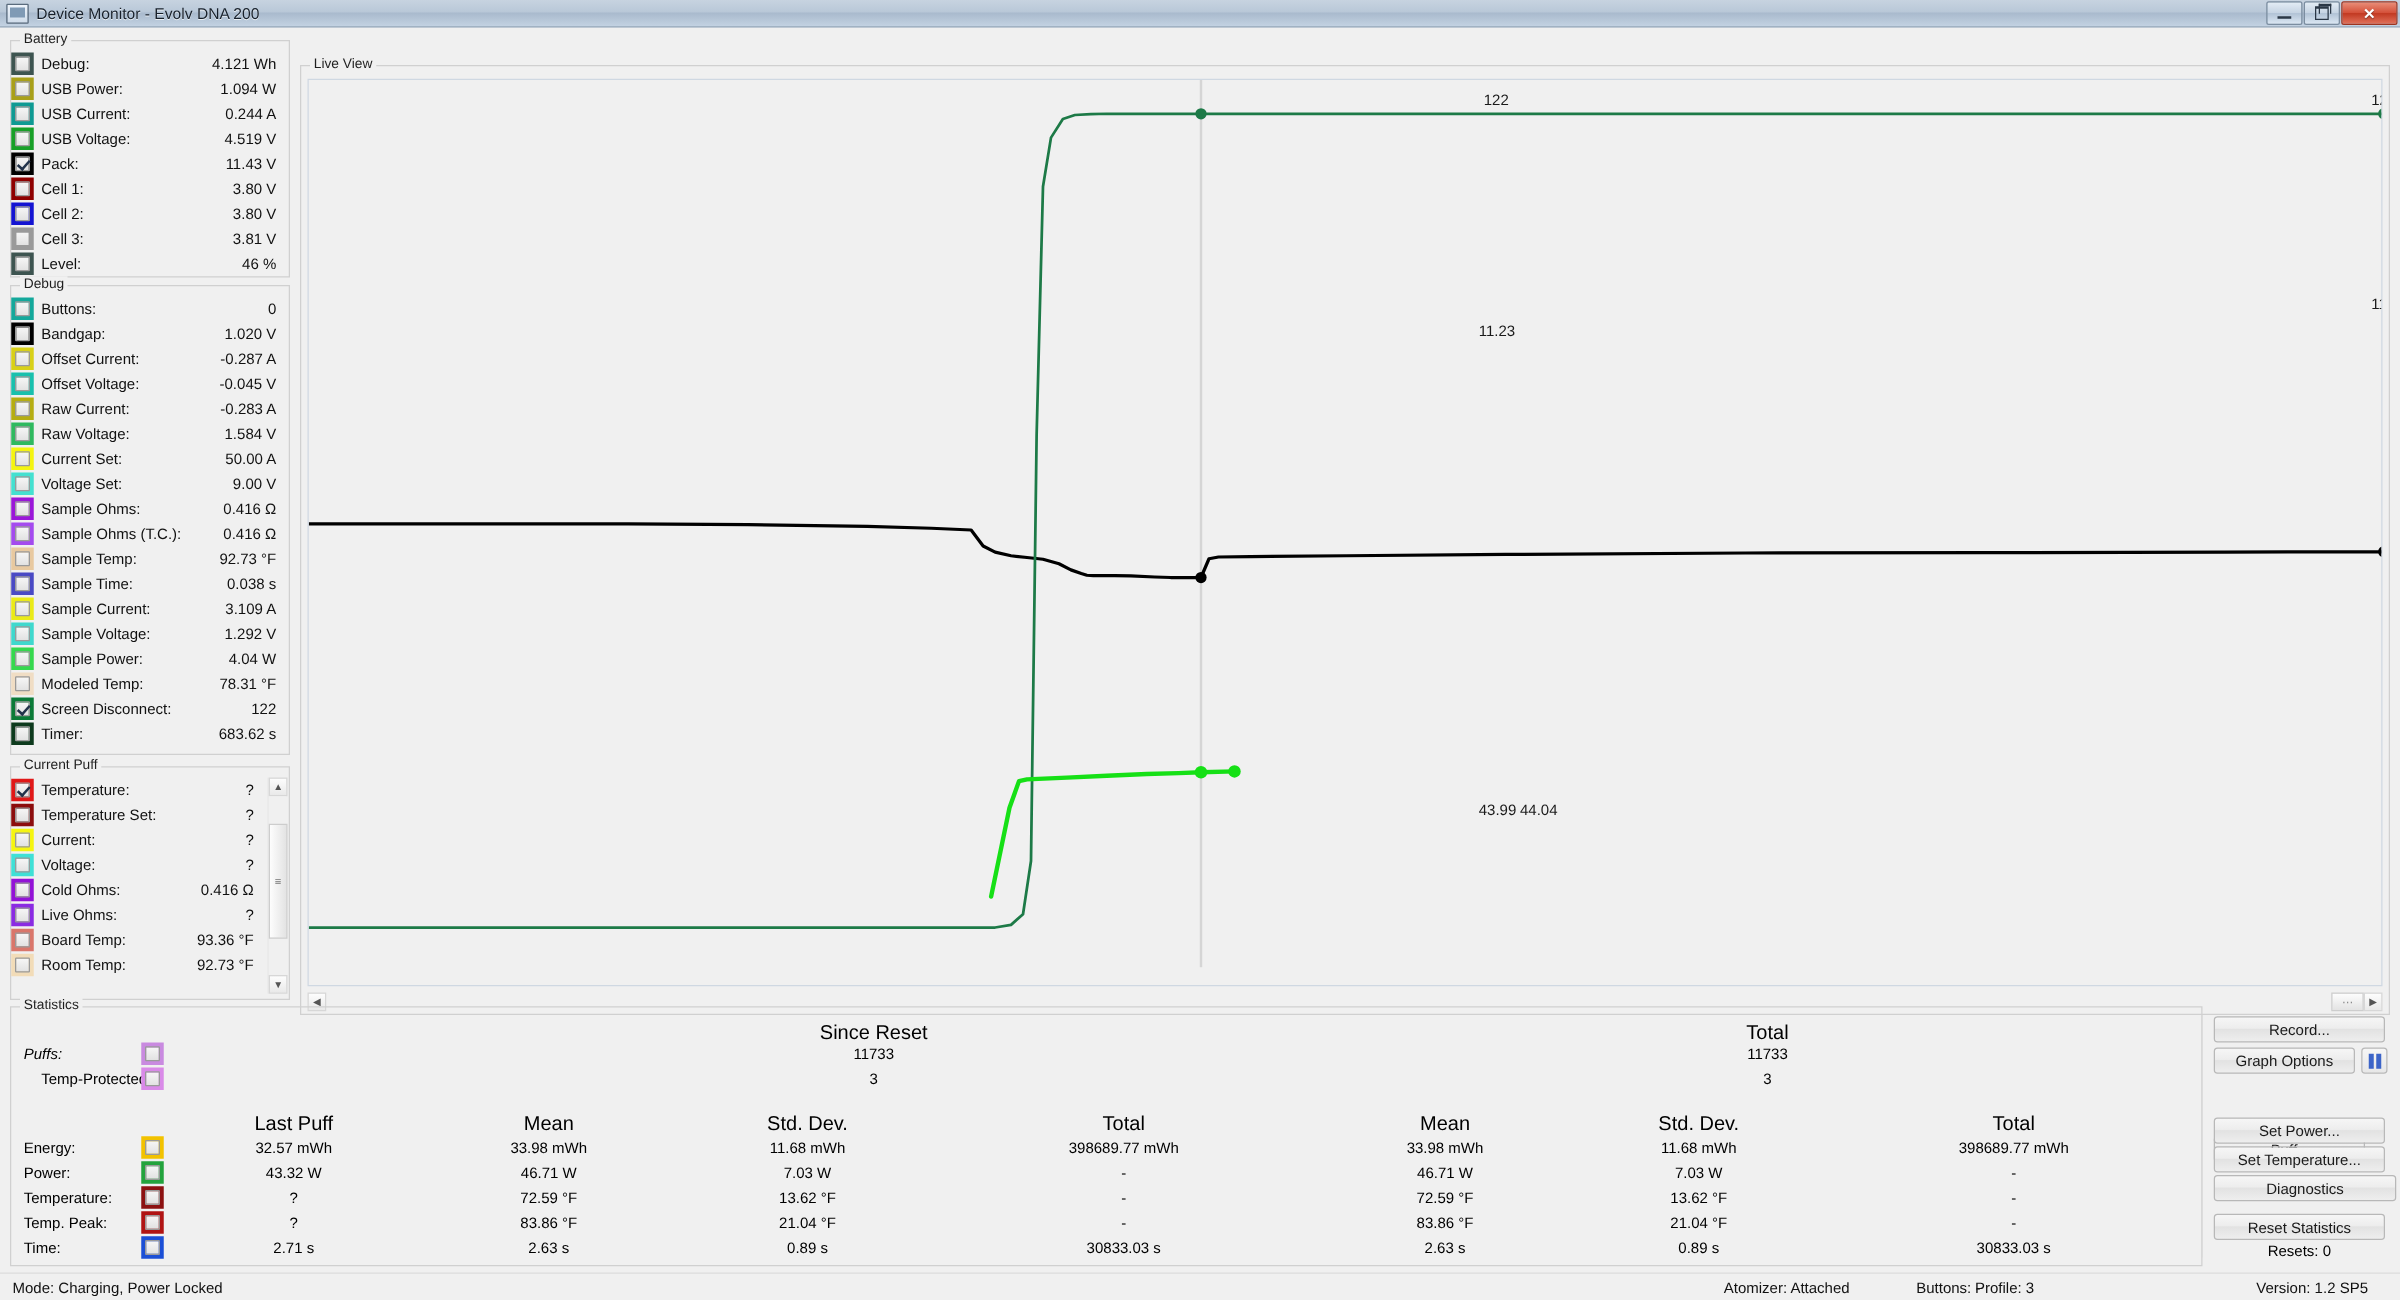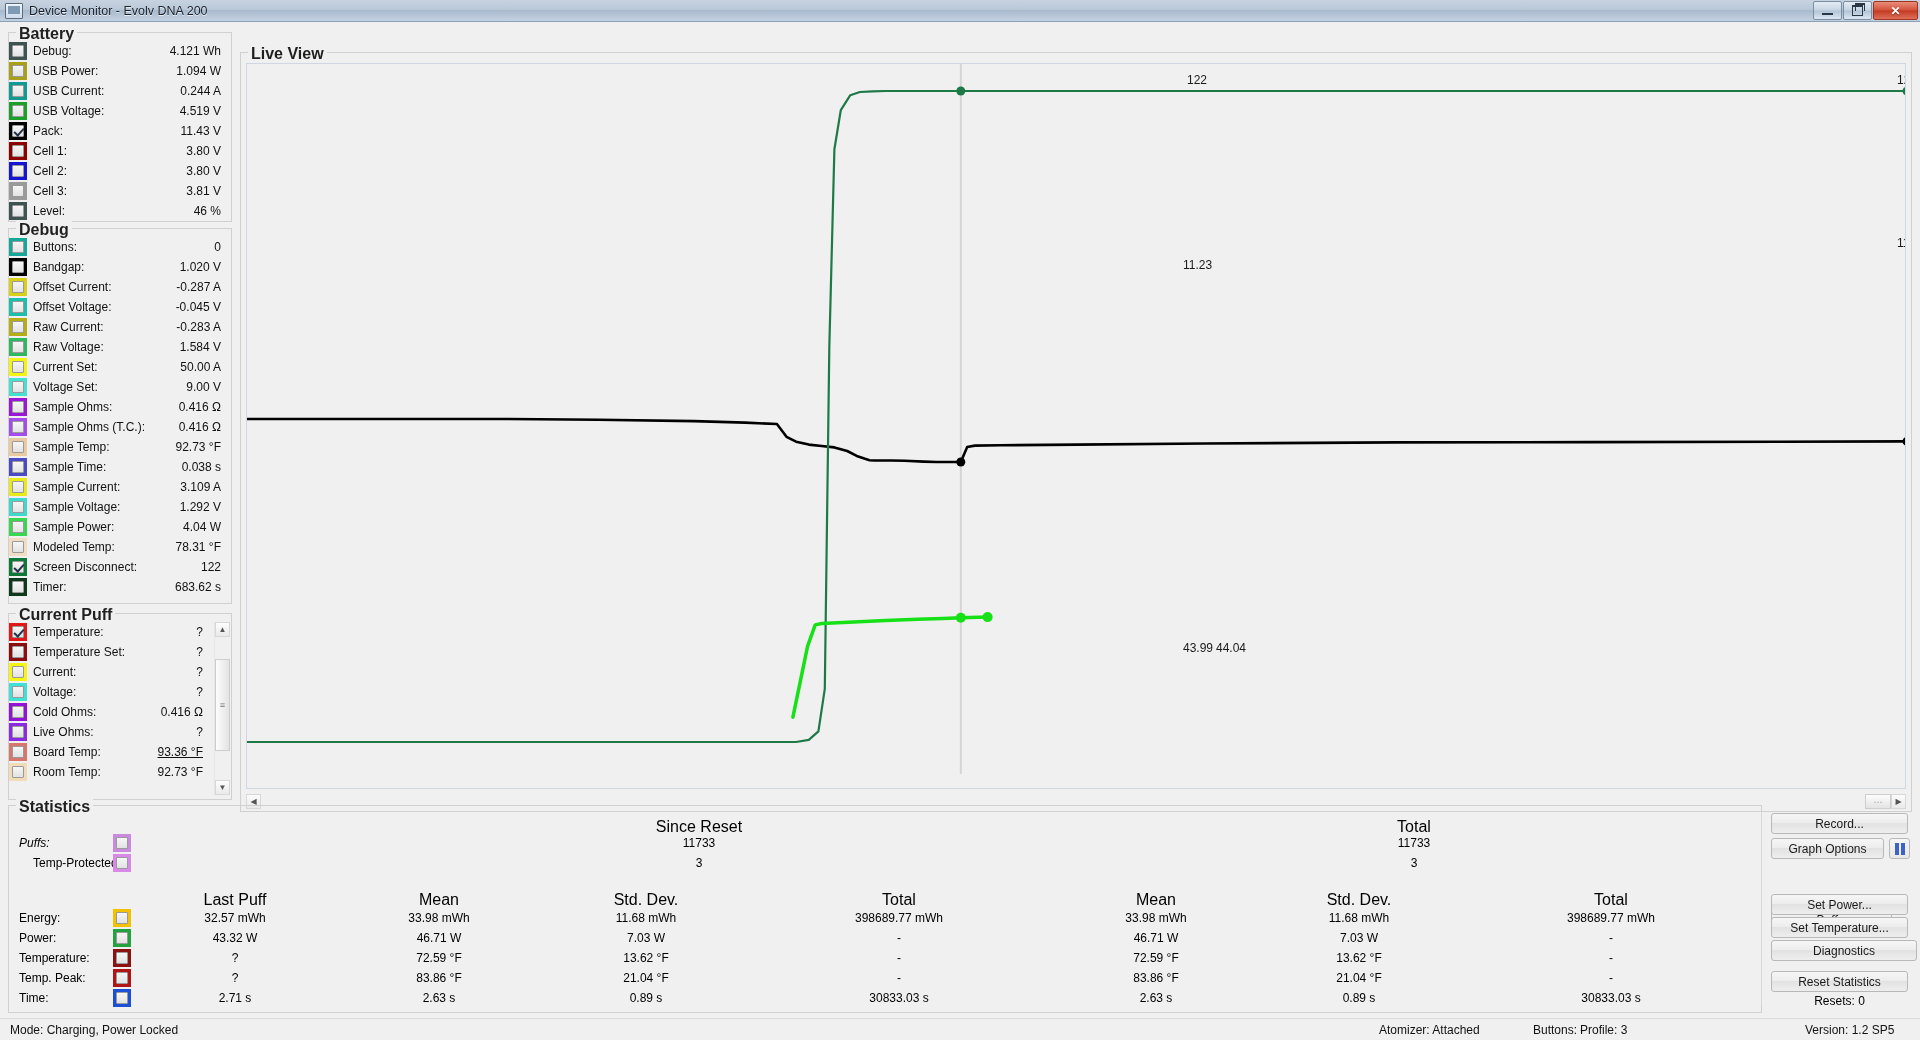--- a/index.html
+++ b/index.html
@@ -87,24 +87,23 @@
   .group {
     position: absolute;
     border: 1px solid #d0d0d0;
     box-sizing: border-box;
   }
   .group > .glabel {
     position: absolute;
     top: -8px; left: 7px;
     background: #f0f0f0;
     padding: 0 3px;
-    font-size: 16px;
+    font-size: 11px;
     color: #1f1f1f;
     white-space: nowrap;
-    font-weight: bold;
   }
 
   
   .rows { position: absolute; left: 0; top: 0; right: 0; }
   .row {
     display: flex;
     align-items: center;
     height: 20px;
     font-size: 12px;
     box-sizing: border-box;
@@ -507,21 +506,21 @@
           <div class="chk"></div>
         </div>
         <div class="rlabel">Live Ohms:</div>
         <div class="rvalue" style="width: 82px;">?</div>
       </div>
       <div class="row">
         <div class="swatch" style="background: rgb(217, 118, 107);">
           <div class="chk"></div>
         </div>
         <div class="rlabel">Board Temp:</div>
-        <div class="rvalue" style="width: 82px; text-decoration: underline;">93.36 °F</div>
+        <div class="rvalue" style="width: 82px;">93.36 °F</div>
       </div>
       <div class="row">
         <div class="swatch" style="background: rgb(242, 220, 184);">
           <div class="chk"></div>
         </div>
         <div class="rlabel">Room Temp:</div>
         <div class="rvalue" style="width: 82px;">92.73 °F</div>
       </div>
     </div>
   <div class="vscroll" style="right:2px; top:8px; bottom:4px;">

